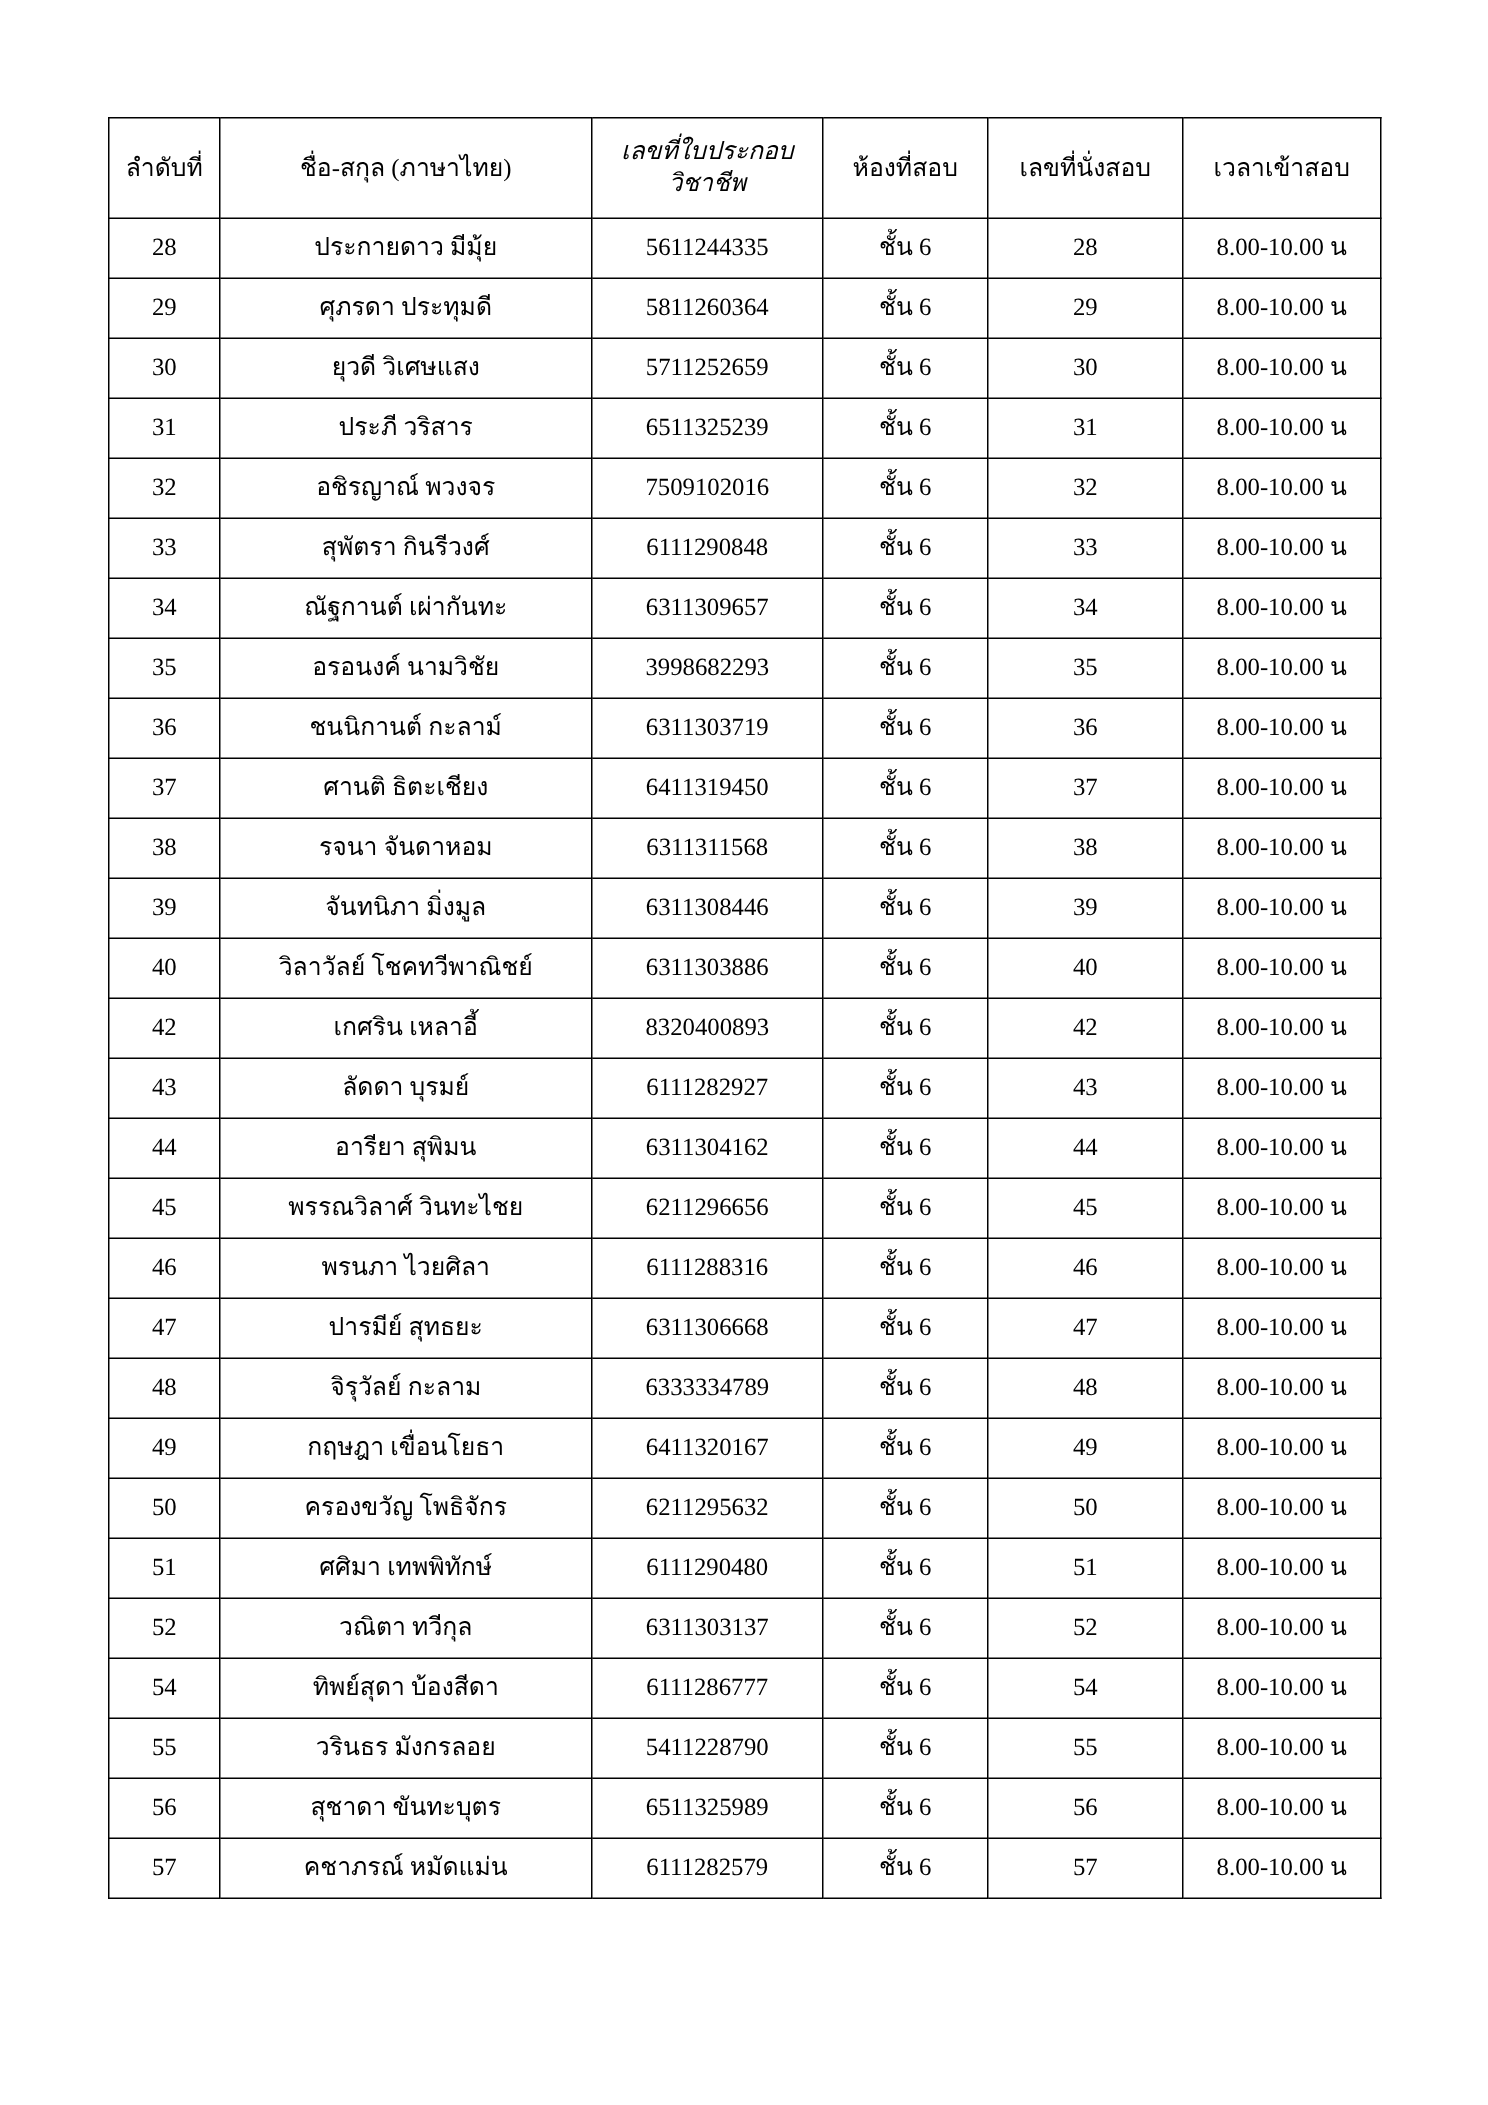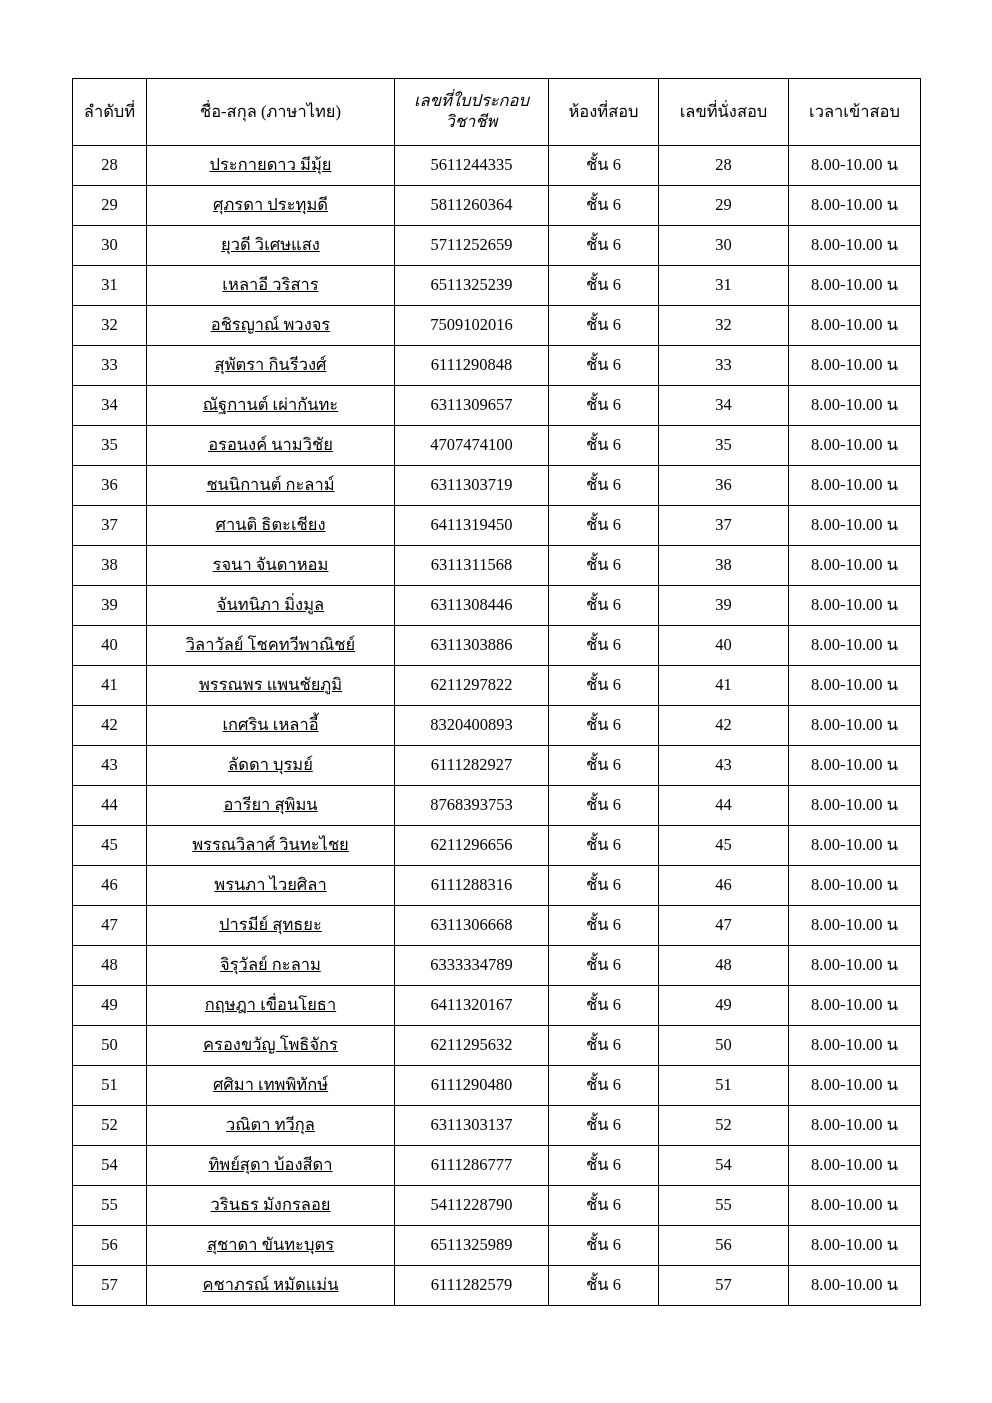--- a/index.html
+++ b/index.html
@@ -44,21 +44,20 @@
   col.c-no      { width: 74px; }
   col.c-name    { width: 248px; }
   col.c-license { width: 154px; }
   col.c-room    { width: 110px; }
   col.c-seat    { width: 130px; }
   col.c-time    { width: 132px; }
 
   td.cell-name {
     text-align: left;
     padding-left: 14px;
-    text-decoration: underline;
   }
   .hdr-two-line {
     display: block;
     font-style: italic;
   }
 </style>
 </head>
 <body>
 
 <div class="page">
@@ -104,21 +103,21 @@
         <tr>
           <td>30</td>
           <td class="cell-name">ยุวดี วิเศษแสง</td>
           <td>5711252659</td>
           <td>ชั้น 6</td>
           <td>30</td>
           <td>8.00-10.00 น</td>
         </tr>
         <tr>
           <td>31</td>
-          <td class="cell-name">เหลาอี วริสาร</td>
+          <td class="cell-name">ประภี วริสาร</td>
           <td>6511325239</td>
           <td>ชั้น 6</td>
           <td>31</td>
           <td>8.00-10.00 น</td>
         </tr>
         <tr>
           <td>32</td>
           <td class="cell-name">อชิรญาณ์ พวงจร</td>
           <td>7509102016</td>
           <td>ชั้น 6</td>
@@ -137,21 +136,21 @@
           <td>34</td>
           <td class="cell-name">ณัฐกานต์ เผ่ากันทะ</td>
           <td>6311309657</td>
           <td>ชั้น 6</td>
           <td>34</td>
           <td>8.00-10.00 น</td>
         </tr>
         <tr>
           <td>35</td>
           <td class="cell-name">อรอนงค์ นามวิชัย</td>
-          <td>4707474100</td>
+          <td>3998682293</td>
           <td>ชั้น 6</td>
           <td>35</td>
           <td>8.00-10.00 น</td>
         </tr>
         <tr>
           <td>36</td>
           <td class="cell-name">ชนนิกานต์ กะลาม์</td>
           <td>6311303719</td>
           <td>ชั้น 6</td>
           <td>36</td>
@@ -183,47 +182,39 @@
         </tr>
         <tr>
           <td>40</td>
           <td class="cell-name">วิลาวัลย์ โชคทวีพาณิชย์</td>
           <td>6311303886</td>
           <td>ชั้น 6</td>
           <td>40</td>
           <td>8.00-10.00 น</td>
         </tr>
         <tr>
-          <td>41</td>
-          <td class="cell-name">พรรณพร แพนชัยภูมิ</td>
-          <td>6211297822</td>
-          <td>ชั้น 6</td>
-          <td>41</td>
-          <td>8.00-10.00 น</td>
-        </tr>
-        <tr>
           <td>42</td>
           <td class="cell-name">เกศริน เหลาอี้</td>
           <td>8320400893</td>
           <td>ชั้น 6</td>
           <td>42</td>
           <td>8.00-10.00 น</td>
         </tr>
         <tr>
           <td>43</td>
           <td class="cell-name">ลัดดา บุรมย์</td>
           <td>6111282927</td>
           <td>ชั้น 6</td>
           <td>43</td>
           <td>8.00-10.00 น</td>
         </tr>
         <tr>
           <td>44</td>
           <td class="cell-name">อารียา สุพิมน</td>
-          <td>8768393753</td>
+          <td>6311304162</td>
           <td>ชั้น 6</td>
           <td>44</td>
           <td>8.00-10.00 น</td>
         </tr>
         <tr>
           <td>45</td>
           <td class="cell-name">พรรณวิลาศ์ วินทะไชย</td>
           <td>6211296656</td>
           <td>ชั้น 6</td>
           <td>45</td>

